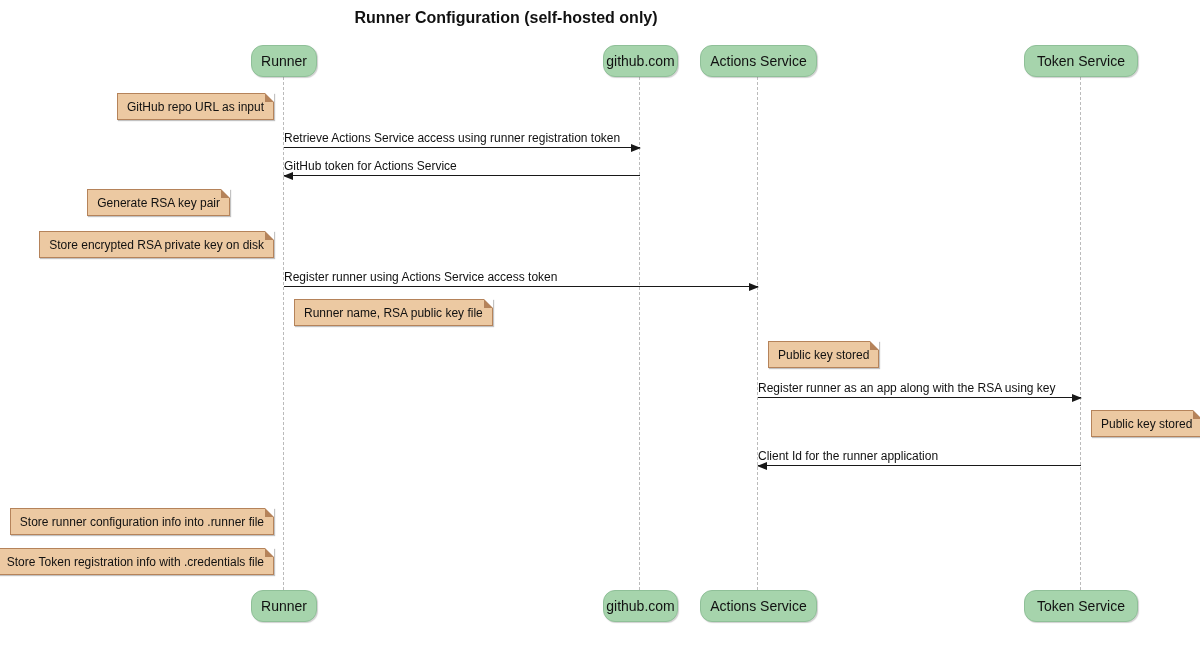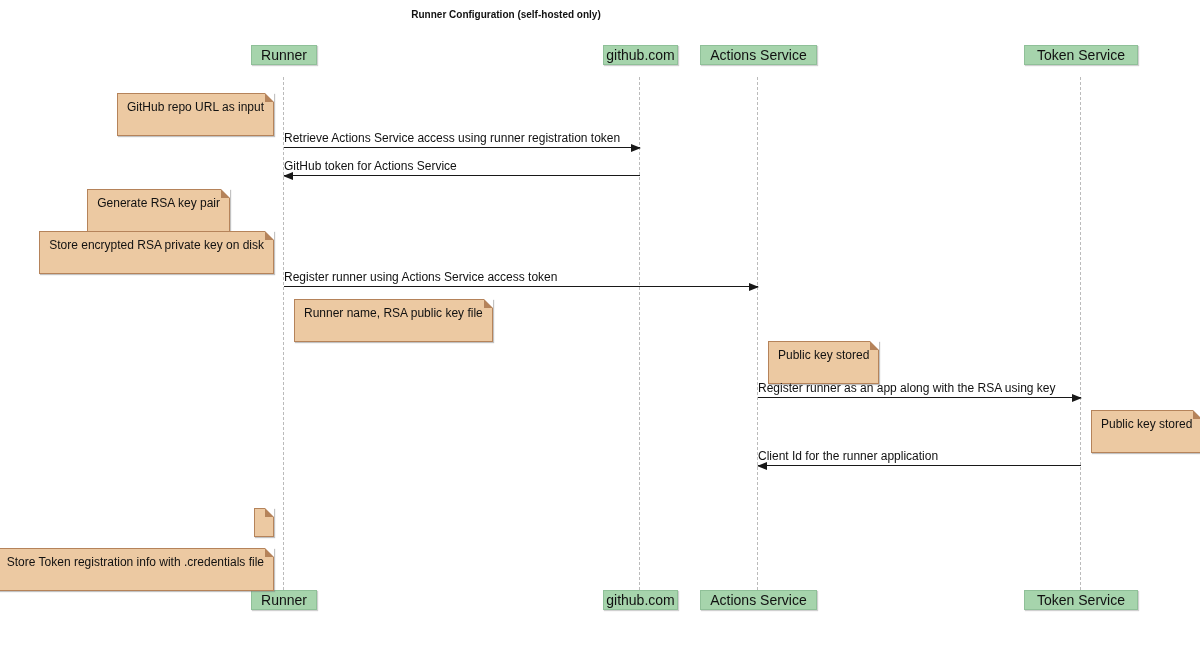--- a/index.html
+++ b/index.html
@@ -20,46 +20,46 @@
     height: 647px;
     background: var(--background);
     font-family: "Liberation Sans", sans-serif;
     color: var(--text);
     overflow: hidden;
   }
   .title {
     position: absolute;
     top: 9px; left: 0; width: 1012px;
     text-align: center;
-    font-size: 10px;
+    font-size: 16px;
     font-weight: bold;
     white-space: nowrap;
   }
   .lifeline {
     position: absolute;
     top: 77px; height: 513px; width: 0;
     border-left: 1px dashed var(--lifeline);
   }
   .participant {
     position: absolute;
-    height: 20px;
+    height: 32px;
     background: var(--participant-fill);
     border: 1px solid var(--participant-border);
-    border-radius: 0;
+    border-radius: 12px;
     display: flex; align-items: center; justify-content: center;
     font-size: 14px;
     white-space: nowrap;
     box-shadow: 1px 1px 1px rgba(120,120,120,0.35);
     box-sizing: border-box;
   }
   .note {
     position: absolute;
     background: var(--note-fill);
     border: 1px solid var(--note-border);
-    padding: 6px 9px 21px 9px;
+    padding: 6px 9px 5px 9px;
     font-size: 12px;
     white-space: nowrap;
     box-shadow: 1px 1px 1px rgba(120,120,120,0.45);
   }
   .note .fold {
     position: absolute;
     top: -1px; right: -1px;
     width: 0; height: 0;
     border-style: solid;
     border-width: 0 9px 9px 0;
@@ -130,20 +130,21 @@
   <div class="note" style="left:768px;top:341px">
     <span class="fold"></span>
     <span>Public key stored</span>
   </div>
   <div class="note" style="left:1091px;top:410px">
     <span class="fold"></span>
     <span>Public key stored</span>
   </div>
   <div class="note" style="right:926px;top:508px">
     <span class="fold"></span>
+    <span>Store runner configuration info into .runner file</span>
   </div>
   <div class="note" style="right:926px;top:548px">
     <span class="fold"></span>
     <span>Store Token registration info with .credentials file</span>
   </div>
 
   <div class="message" style="left:284px;top:132px;width:356px">
     <div class="msg-label">Retrieve Actions Service access using runner registration token</div>
     <div class="msg-line"></div>
     <div class="arrowhead right"></div>

